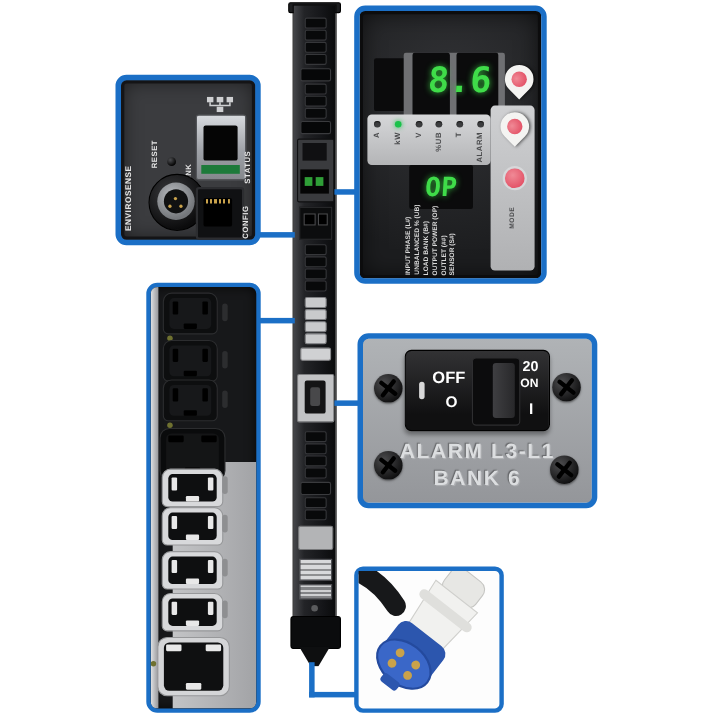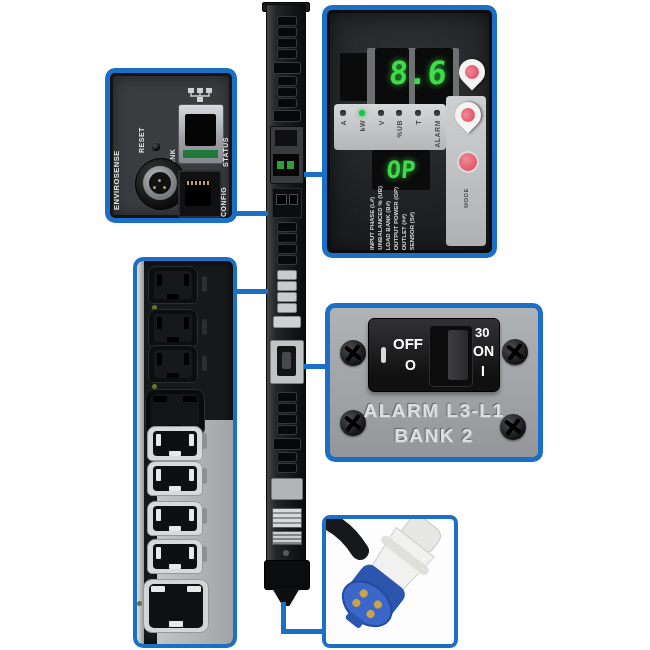--- a/index.html
+++ b/index.html
@@ -295,27 +295,27 @@
     <div class="screw" style="left:10px;top:102px;"></div>
     <div class="screw" style="left:170px;top:106px;"></div>
 
     <div class="brk-body">
       <span style="position:absolute;left:12px;top:28px;width:5px;height:16px;background:#d8d8d8;border-radius:3px;"></span>
       <span class="brk-txt" style="left:24px;top:16px;font-size:15px;">OFF</span>
       <span class="brk-txt" style="left:36px;top:38px;font-size:14px;">O</span>
       <div class="brk-rocker">
         <span class="brk-handle"></span>
       </div>
-      <span class="brk-txt" style="left:106px;top:6px;font-size:13px;">30</span>
-      <span class="brk-txt" style="left:104px;top:24px;font-size:14px;">ON</span>
+      <span class="brk-txt" style="left:106px;top:6px;font-size:13px;">20</span>
+      <span class="brk-txt" style="left:104px;top:24px;font-size:11px;">ON</span>
       <span class="brk-txt" style="left:112px;top:44px;font-size:14px;">I</span>
     </div>
 
     <div class="brk-label" style="top:92px;font-size:19px;">ALARM L3-L1</div>
-    <div class="brk-label" style="top:117px;font-size:19px;">BANK 2</div>
+    <div class="brk-label" style="top:117px;font-size:19px;">BANK 6</div>
   </div>
 
   <div class="callout plug-box">
     <svg width="128" height="125" viewBox="0 0 128 125">
       <path d="M-2 0 C 12 6, 24 16, 34 32" stroke="#17181a" stroke-width="18" fill="none" stroke-linecap="round"></path>
       <g transform="rotate(38 64 62)">
         <rect x="42" y="-8" width="36" height="28" rx="9" fill="#e7e7e4" stroke="#c6c6c3"></rect>
         <path d="M36 16 h48 l-5 50 h-38 z" fill="#f1f1ef" stroke="#cfcfcc" stroke-width="1"></path>
         <rect x="31" y="28" width="58" height="9" rx="4.5" fill="#dfdfdc"></rect>
         <rect x="34" y="60" width="52" height="36" rx="9" fill="#2c56ae"></rect>

